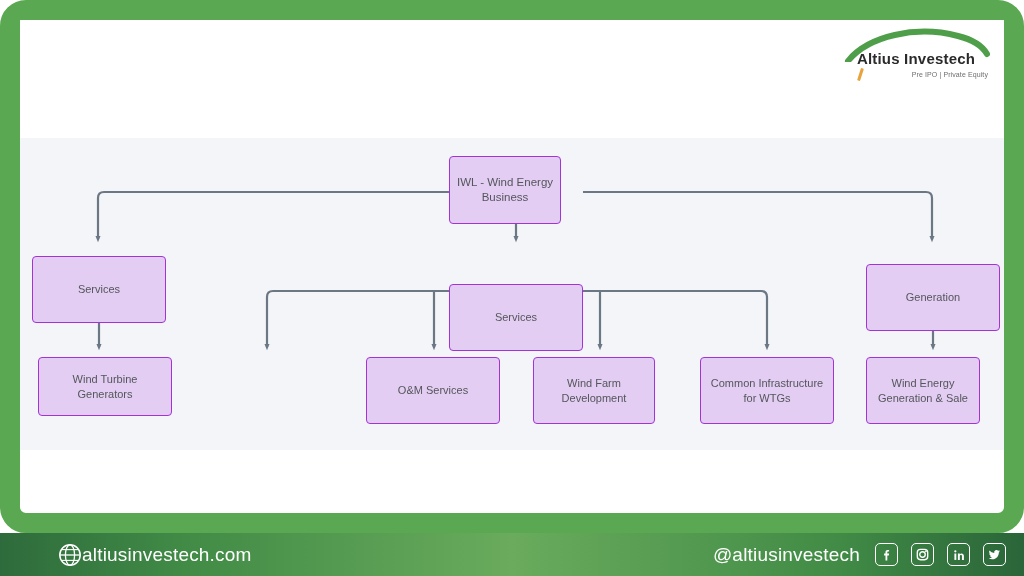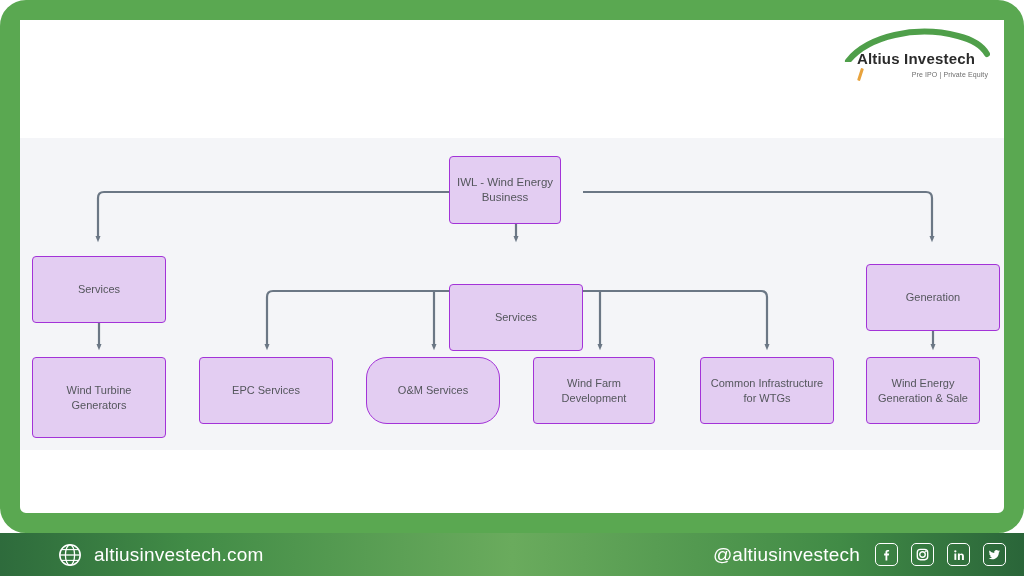--- a/index.html
+++ b/index.html
@@ -115,21 +115,20 @@
     background: linear-gradient(90deg,
         #2e6b3c 0%, #418b46 18%, #6aab5d 50%, #418b46 82%, #2a6539 100%);
     display: flex;
     align-items: center;
   }
   .footer-left {
     position: absolute;
     left: 58px;
     display: flex;
     align-items: center;
-    gap: 12px;
   }
   .footer-site {
     font-size: 19px;
     color: #ffffff;
     letter-spacing: 0.2px;
     white-space: nowrap;
   }
   .footer-right {
     position: absolute;
     right: 18px;
@@ -207,27 +206,24 @@
     <div class="node" style="left:12px; top:118px; width:134px; height:67px;">
       <span>Services</span>
     </div>
     <div class="node" style="left:429px; top:118px; width:134px; height:67px;margin-top:28px;">
       <span>Services</span>
     </div>
     <div class="node" style="left:846px; top:126px; width:134px; height:67px;">
       <span>Generation</span>
     </div>
 
-    <div class="node" style="left:12px; top:219px; width:134px; height:81px;">
+    <div class="node" style="left:18px; top:219px; width:134px; height:59px;">
       <span>Wind Turbine Generators</span>
     </div>
-    <div class="node" style="left:179px; top:219px; width:134px; height:67px;">
-      <span>EPC Services</span>
-    </div>
-    <div class="node" style="left:346px; top:219px; width:134px; height:67px;border-radius:21px;">
+    <div class="node" style="left:346px; top:219px; width:134px; height:67px;">
       <span>O&amp;M Services</span>
     </div>
     <div class="node" style="left:513px; top:219px; width:122px; height:67px;">
       <span>Wind Farm Development</span>
     </div>
     <div class="node" style="left:680px; top:219px; width:134px; height:67px;">
       <span>Common Infrastructure for WTGs</span>
     </div>
     <div class="node" style="left:846px; top:219px; width:114px; height:67px;">
       <span>Wind Energy Generation &amp; Sale</span>

